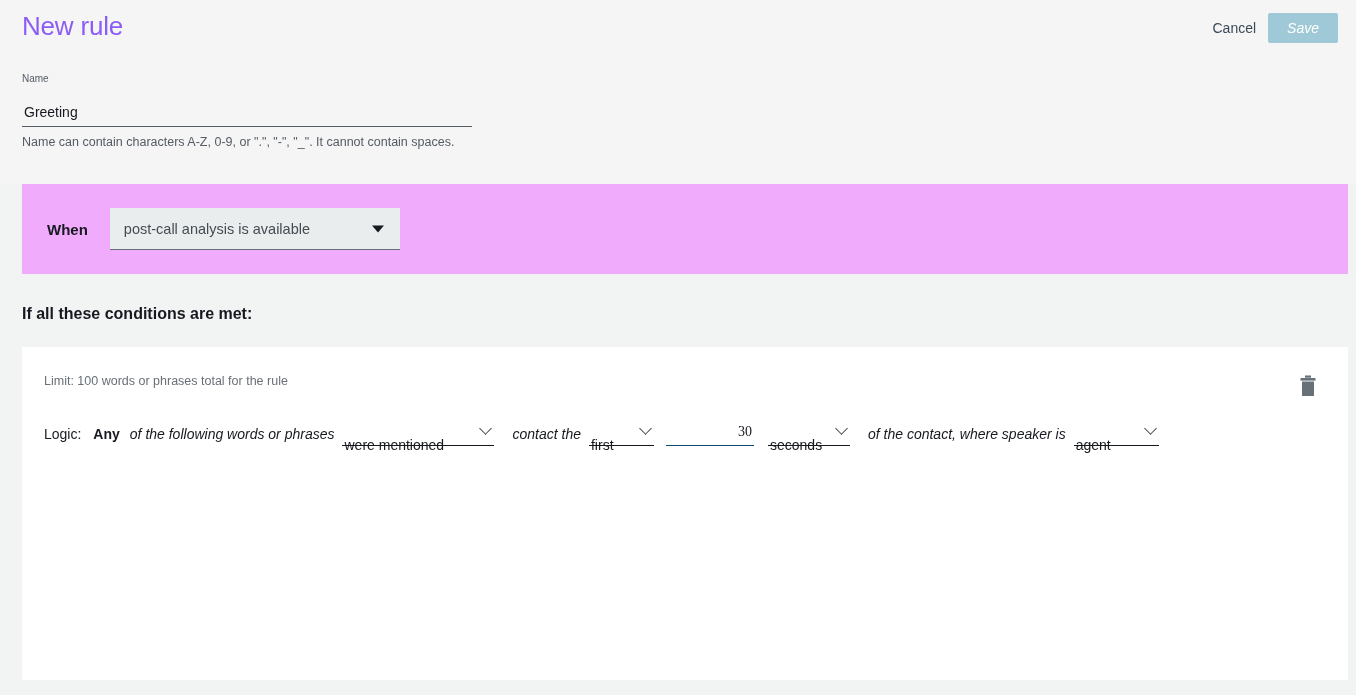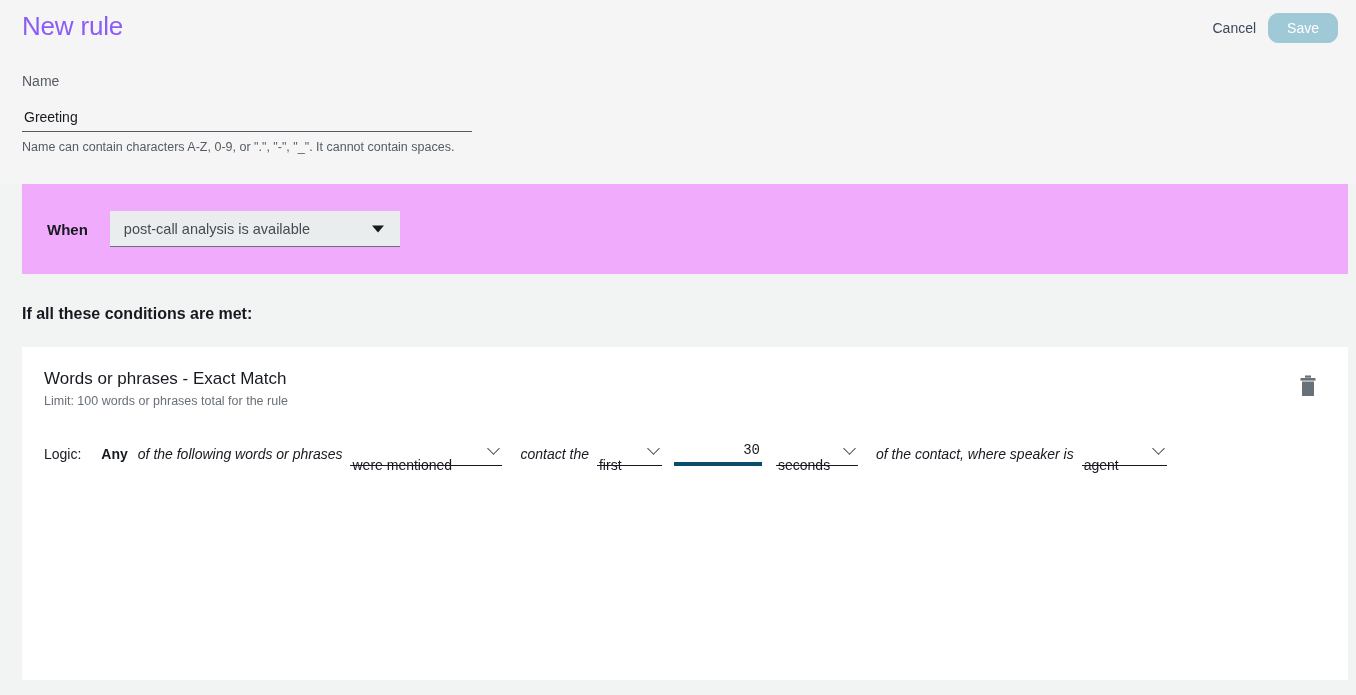--- a/index.html
+++ b/index.html
@@ -40,37 +40,38 @@
     font-family: inherit;
     font-size: 14px;
     color: #3b4a5a;
     padding: 6px 4px;
     cursor: pointer;
     line-height: 1;
   }
   .btn-save {
     background: #9fc9d6;
     border: 1px solid #9fc9d6;
-    border-radius: 10px;
+    border-radius: 2px;
     font-family: inherit;
     font-size: 14px;
     color: #ffffff;
     padding: 7px 18px;
     cursor: default;
     line-height: 1;
+    font-style: italic;
   }
 
   
   .name-section {
     background: #f5f5f5;
     padding: 16px 22px 24px 22px;
     height: 127px;
   }
   .field-label {
-    font-size: 14px;
+    font-size: 10px;
     color: #545b64;
     margin-bottom: 20px;
   }
   .name-input {
     display: block;
     width: 450px;
     border: none;
     border-bottom: 1px solid #545b64;
     background: transparent;
     font-family: inherit;
@@ -97,21 +98,21 @@
   }
   .when-label {
     font-size: 15px;
     font-weight: 700;
     color: #16191f;
     margin-right: 22px;
   }
   .when-select-wrap {
     position: relative;
     width: 290px;
-    height: 36px;
+    height: 42px;
     background: #eaeded;
     border-bottom: 1px solid #687078;
     display: flex;
     align-items: center;
     padding: 0 14px;
   }
   .when-select-value {
     font-size: 14.5px;
     color: #444b53;
   }
@@ -199,23 +200,23 @@
     transform: rotate(45deg);
   }
   .sel-mentioned { width: 152px; }
   .sel-first     { width: 65px; }
   .sel-seconds   { width: 82px; }
   .sel-speaker   { width: 85px; }
 
   .num-input {
     width: 88px;
     border: none;
-    border-bottom: 4px solid #0c4a6e;
-    background: transparent;
-    font-family: Liberation Mono, monospace;
+    border-bottom: 1px solid #0c4a6e;
+    background: transparent;
+    font-family: Liberation Serif, serif;
     font-size: 14px;
     color: #16191f;
     text-align: right;
     padding: 0 2px 3px 0;
     margin: 0 6px 0 4px;
     outline: none;
     height: 25px;
   }
 </style>
 </head>
@@ -239,34 +240,33 @@
   <div class="when-label">When</div>
   <div class="when-select-wrap">
     <span class="when-select-value">post-call analysis is available</span>
     <span class="caret-solid"></span>
   </div>
 </div>
 
 <div class="conditions-heading">If all these conditions are met:</div>
 
 <div class="condition-card">
-  <div class="cond-title">Words or phrases - Exact Match</div>
   <div class="cond-sub">Limit: 100 words or phrases total for the rule</div>
 
   <button class="trash-btn">
     <svg width="20" height="22" viewBox="0 0 20 22">
       <rect x="7" y="0.5" width="6" height="2.2" fill="#687078"></rect>
       <rect x="2.5" y="3" width="15" height="2.6" fill="#687078"></rect>
       <rect x="4" y="6.5" width="12" height="14.5" fill="#687078"></rect>
     </svg>
   </button>
 
   <div class="logic-row">
     <span class="txt">Logic:</span>
-    <span class="txt bold" style="margin-left:20px">Any</span>
+    <span class="txt bold" style="margin-left:12px">Any</span>
     <span class="txt sp-l">of the following words or phrases</span>
 
     <div class="inline-select sel-mentioned">
       <span class="val">were mentioned</span>
       <span class="chev"></span>
     </div>
 
     <span class="txt sp-l">contact the</span>
 
     <div class="inline-select sel-first">

